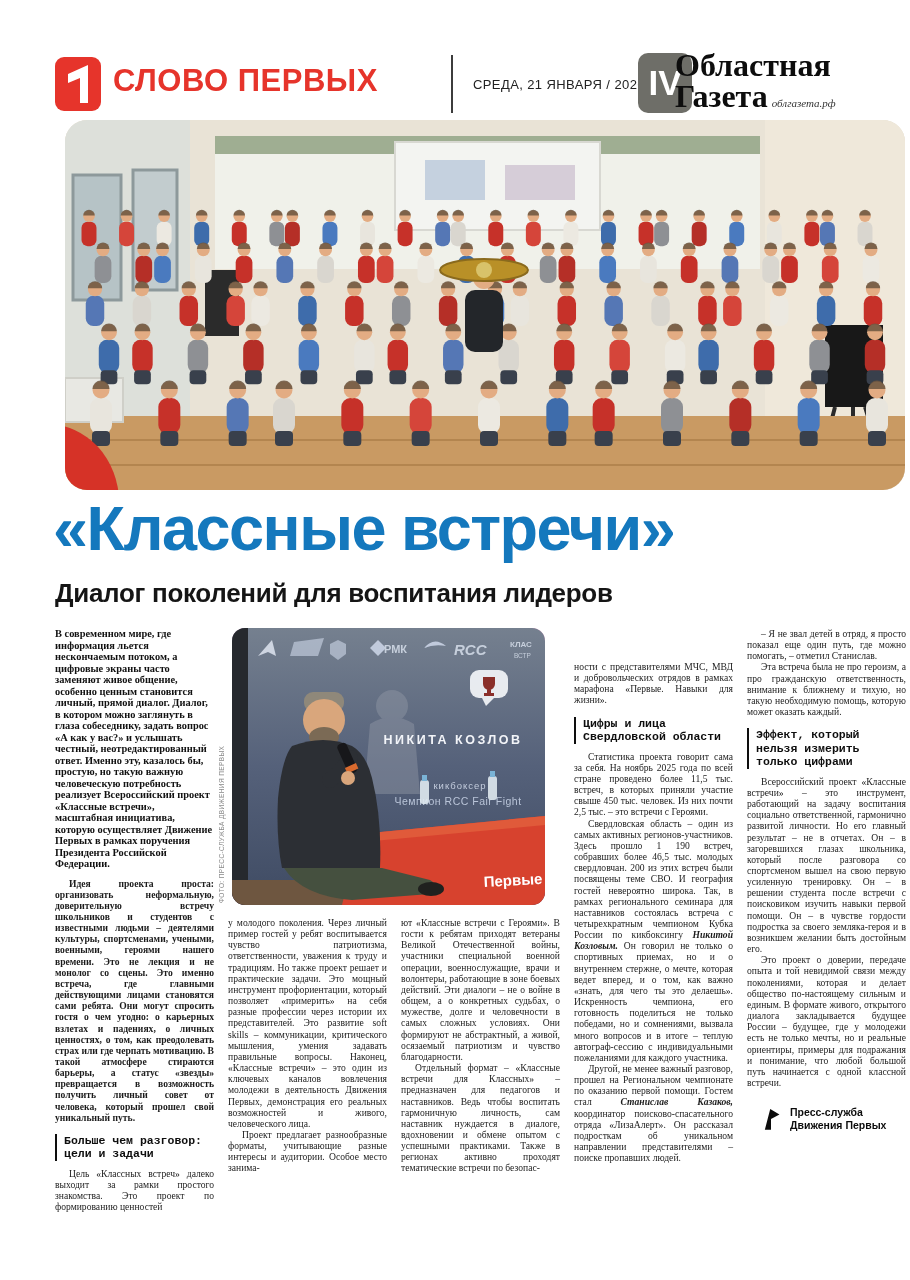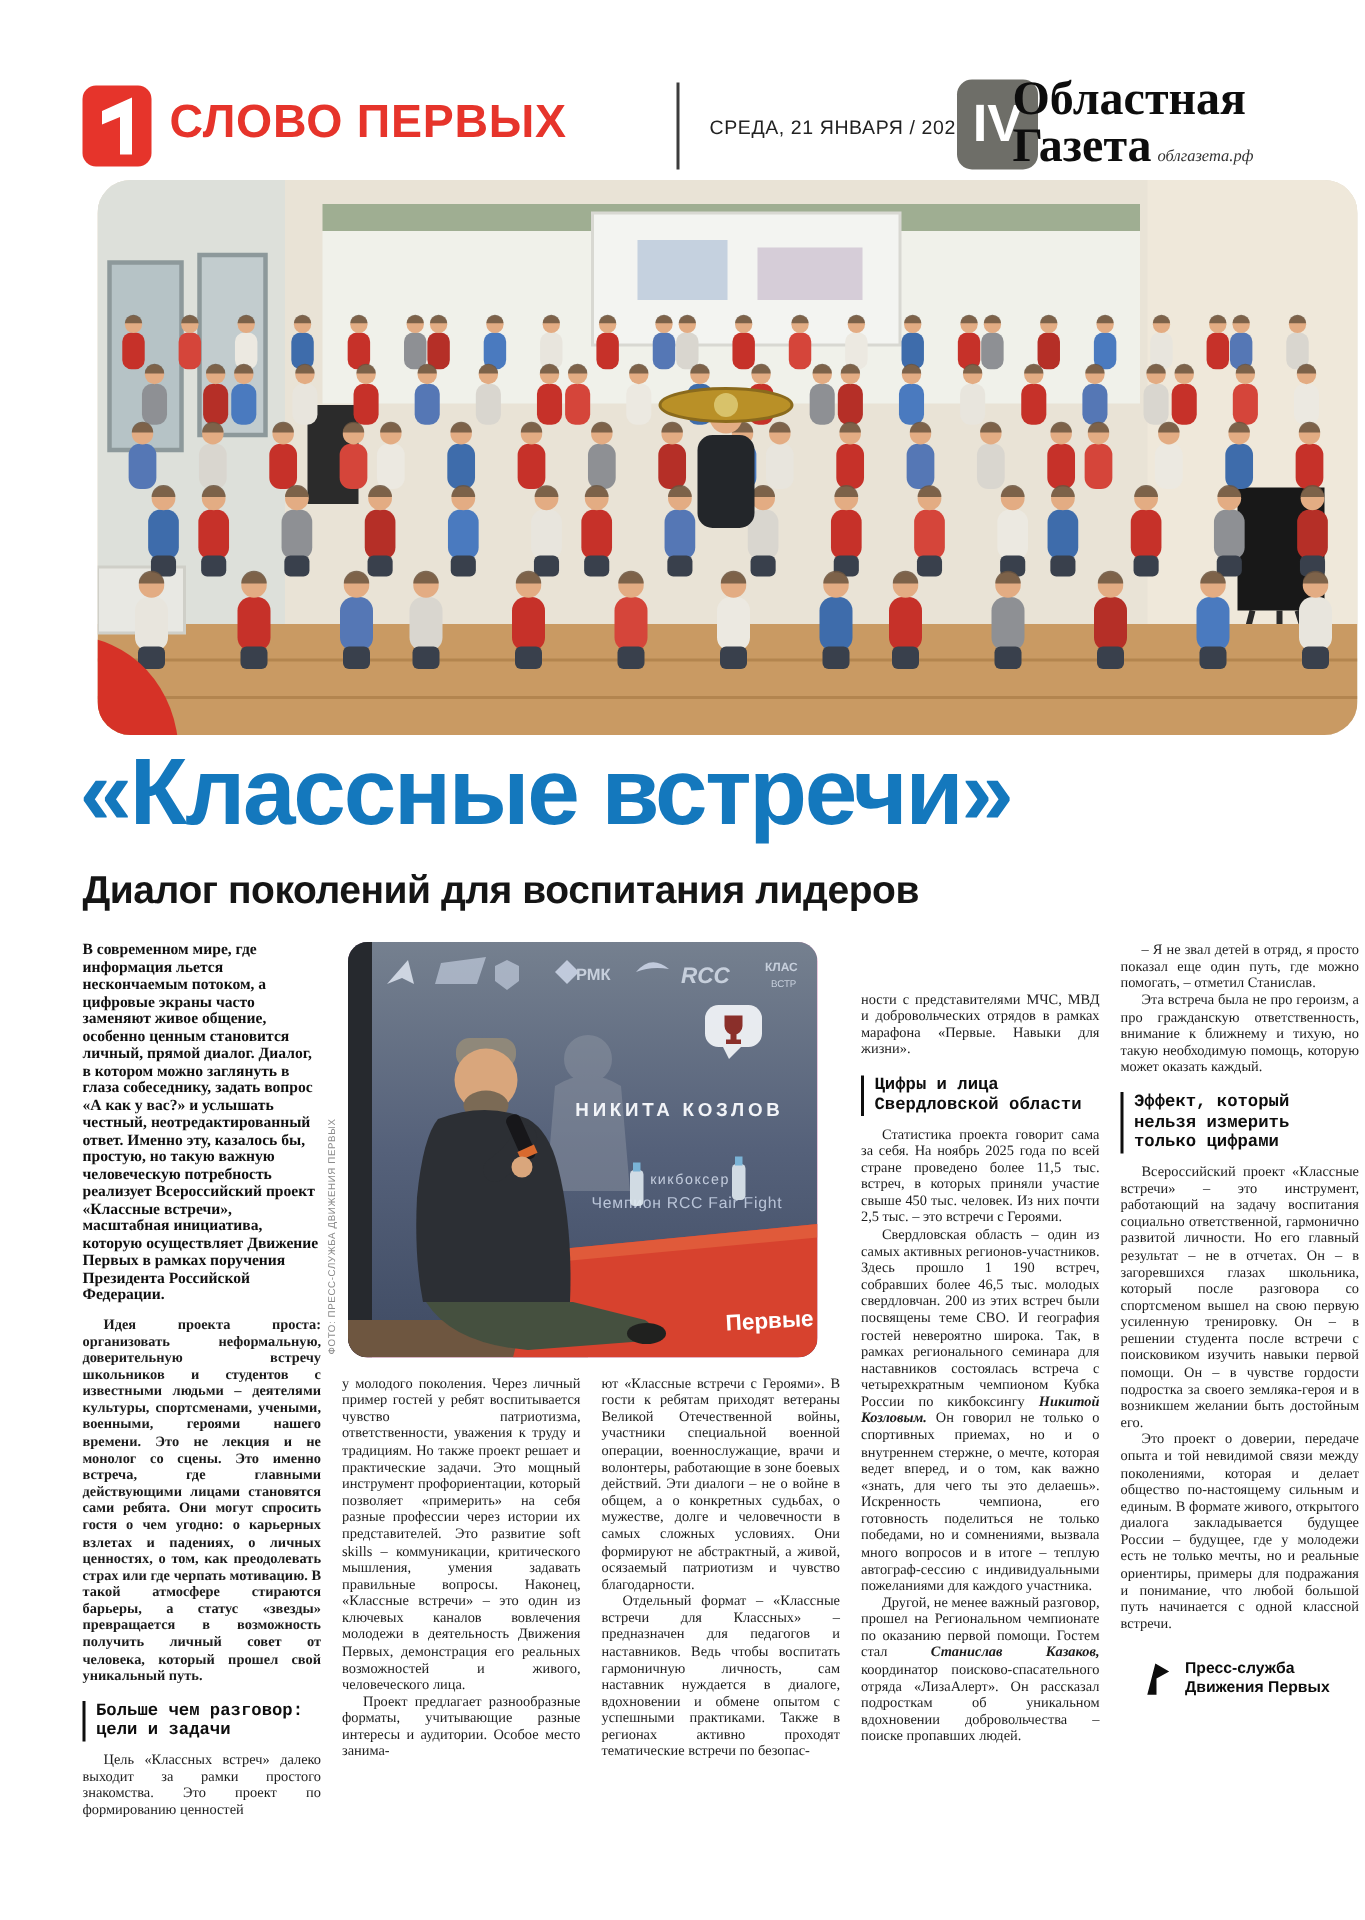--- a/index.html
+++ b/index.html
@@ -489,21 +489,21 @@
   <div class="col c3">
     <p class="p">ют «Классные встречи с Героями». В гости к ребятам приходят ветераны Великой Отечественной войны, участники специальной военной операции, военнослужащие, врачи и волонтеры, работающие в зоне боевых действий. Эти диалоги – не о войне в общем, а о конкретных судьбах, о мужестве, долге и человечности в самых сложных условиях. Они формируют не абстрактный, а живой, осязаемый патриотизм и чувство благодарности.</p>
     <p class="p ind">Отдельный формат – «Классные встречи для Классных» – предназначен для педагогов и наставников. Ведь чтобы воспитать гармоничную личность, сам наставник нуждается в диалоге, вдохновении и обмене опытом с успешными практиками. Также в регионах активно проходят тематические встречи по безопас-</p>
   </div>
 
   <div class="col c4">
     <p class="p">ности с представителями МЧС, МВД и добровольческих отрядов в рамках марафона «Первые. Навыки для жизни».</p>
     <div class="subhead">Цифры и лица Свердловской области</div>
     <p class="p ind">Статистика проекта говорит сама за себя. На ноябрь 2025 года по всей стране проведено более 11,5 тыс. встреч, в которых приняли участие свыше 450 тыс. человек. Из них почти 2,5 тыс. – это встречи с Героями.</p>
     <p class="p ind"><span>Свердловская область – один из самых активных регионов-участников. Здесь прошло 1 190 встреч, собравших более 46,5 тыс. молодых свердловчан. 200 из этих встреч были посвящены теме СВО. И география гостей невероятно широка. Так, в рамках регионального семинара для наставников состоялась встреча с четырехкратным чемпионом Кубка России по кикбоксингу </span><span class="bold-name">Никитой Козловым.</span><span> Он говорил не только о спортивных приемах, но и о внутреннем стержне, о мечте, которая ведет вперед, и о том, как важно «знать, для чего ты это делаешь». Искренность чемпиона, его готовность поделиться не только победами, но и сомнениями, вызвала много вопросов и в итоге – теплую автограф-сессию с индивидуальными пожеланиями для каждого участника.</span></p>
-    <p class="p ind"><span>Другой, не менее важный разговор, прошел на Региональном чемпионате по оказанию первой помощи. Гостем стал </span><span class="bold-name">Станислав Казаков,</span><span> координатор поисково-спасательного отряда «ЛизаАлерт». Он рассказал подросткам об уникальном вдохновении добровольчества – поиске пропавших людей.</span></p>
+    <p class="p ind"><span>Другой, не менее важный разговор, прошел на Региональном чемпионате по оказанию первой помощи. Гостем стал </span><span class="bold-name">Станислав Казаков,</span><span> координатор поисково-спасательного отряда «ЛизаАлерт». Он рассказал подросткам об уникальном направлении представителями – поиске пропавших людей.</span></p>
   </div>
 
   <div class="col c5">
     <p class="p ind">– Я не звал детей в отряд, я просто показал еще один путь, где можно помогать, – отметил Станислав.</p>
     <p class="p ind">Эта встреча была не про героизм, а про гражданскую ответственность, внимание к ближнему и тихую, но такую необходимую помощь, которую может оказать каждый.</p>
     <div class="subhead">Эффект, который нельзя измерить только цифрами</div>
     <p class="p ind">Всероссийский проект «Классные встречи» – это инструмент, работающий на задачу воспитания социально ответственной, гармонично развитой личности. Но его главный результат – не в отчетах. Он – в загоревшихся глазах школьника, который после разговора со спортсменом вышел на свою первую усиленную тренировку. Он – в решении студента после встречи с поисковиком изучить навыки первой помощи. Он – в чувстве гордости подростка за своего земляка-героя и в возникшем желании быть достойным его.</p>
     <p class="p ind">Это проект о доверии, передаче опыта и той невидимой связи между поколениями, которая и делает общество по-настоящему сильным и единым. В формате живого, открытого диалога закладывается будущее России – будущее, где у молодежи есть не только мечты, но и реальные ориентиры, примеры для подражания и понимание, что любой большой путь начинается с одной классной встречи.</p>
     <div class="byline">
       <svg width="20" height="30" viewBox="0 0 26 30">

